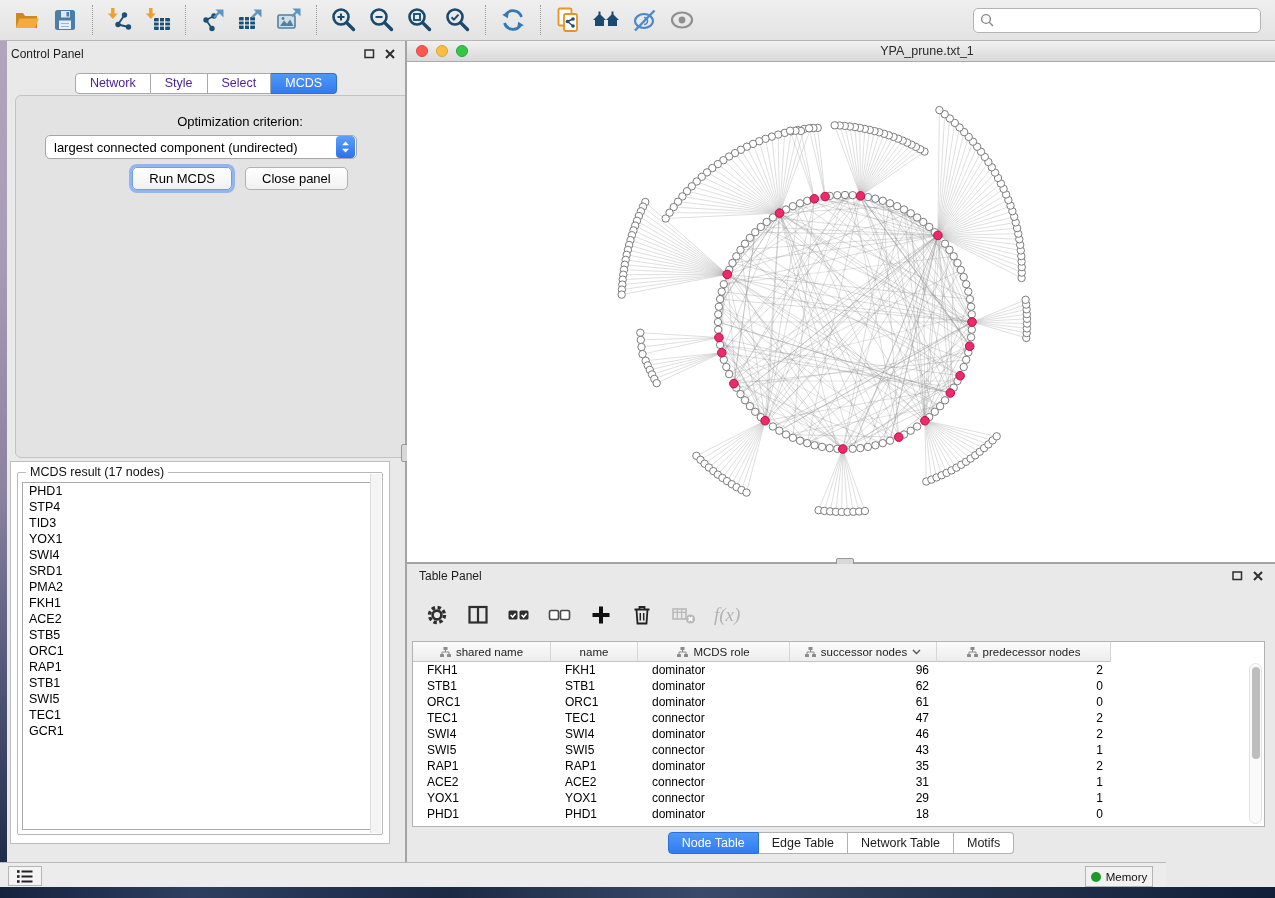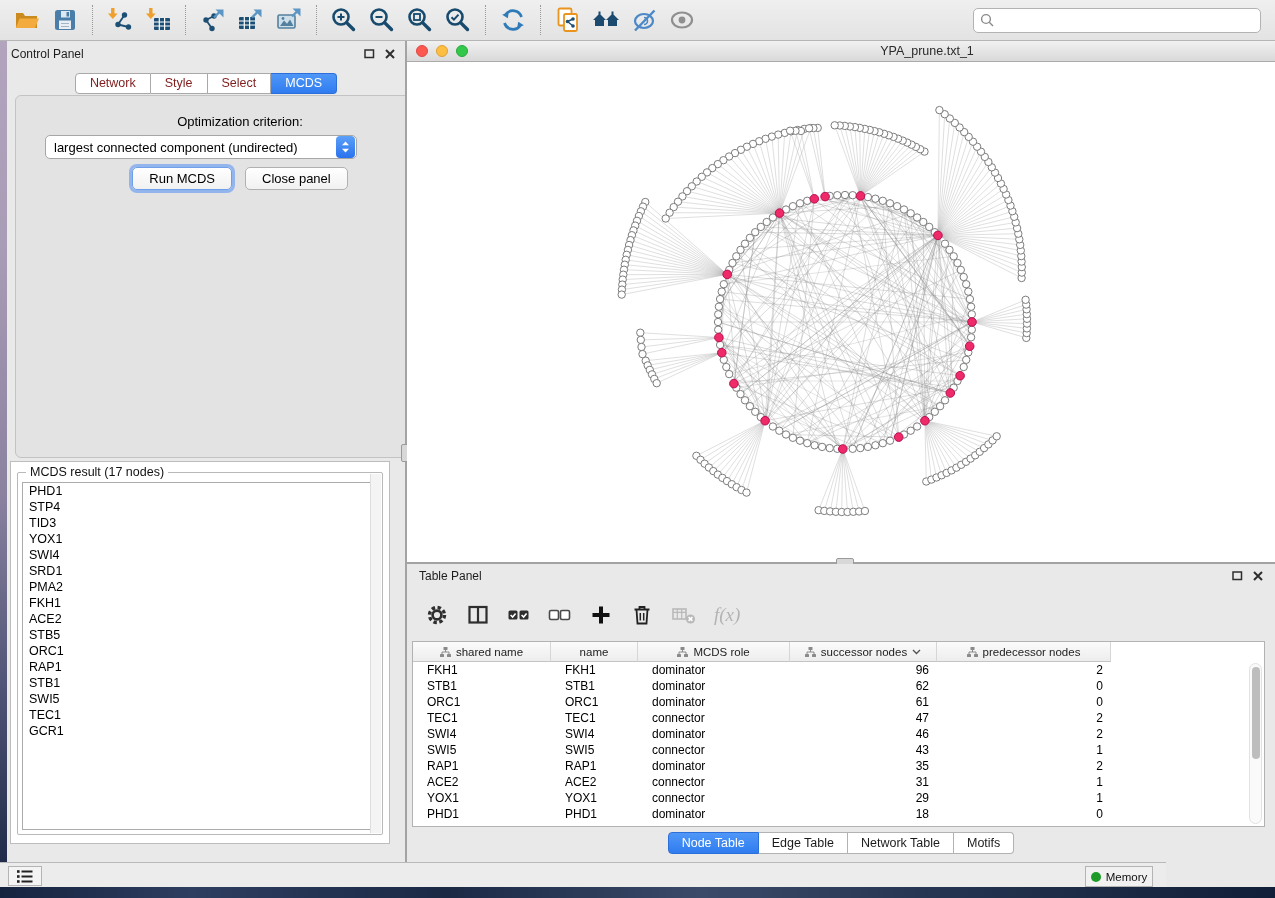--- a/index.html
+++ b/index.html
@@ -21,21 +21,21 @@
     background:linear-gradient(#b2a4bd 0%, #a99cb6 25%, #8b82a0 55%, #4c5174 80%, #202c49 100%); }
   .wall-bottom { left:0; top:887px; width:1275px; height:11px;
     background:linear-gradient(90deg,#16233f,#2e3e60 15%,#1b2945 35%,#3a4a68 55%,#24334f 75%,#121f38 100%); }
 
   
   .left-region { left:7px; top:41px; width:398px; height:821px; background:#e9e9e9; }
   .cp-header { position:absolute; left:0; top:0; width:100%; height:26px; display:flex; align-items:center;text-align:center; }
   .cp-title { font-size:12px; color:#1d1d1d; margin-left:4px; }
   .panel-btns { position:absolute; right:10px; top:8px; display:flex; gap:10px; align-items:center; }
   .ctabs { position:absolute; left:0; top:32px; width:100%; display:flex; justify-content:center; }
-  .ctab { height:21px; line-height:19px; padding:0 14px; font-size:12.5px; color:#7f1d1d; background:#fff;
+  .ctab { height:21px; line-height:19px; padding:0 14px; font-size:12.5px; color:#4c1d95; background:#fff;
           border:1px solid #a9a9a9; border-left:none; cursor:default; }
   .ctab:first-child { border-left:1px solid #a9a9a9; border-radius:4px 0 0 4px; }
   .ctab:last-child { border-radius:0 4px 4px 0; }
   .ctab.sel { background:linear-gradient(#4f97f7,#2f7cf0); color:#fff; border-color:#2d6fd8; }
   .cp-body { position:absolute; left:8px; top:54px; width:450px; height:363px; background:#e3e3e3;
              border:1px solid #c3c3c3; border-radius:6px; }
   .opt-label { position:absolute; top:18px; width:100%; text-align:center; font-size:13px; color:#000; }
   .cp-select { position:absolute; left:29px; top:39px; width:312px; height:24px; background:#fff;
                border:1px solid #a6a6a6; border-radius:5px; display:flex; align-items:center; }
   .cp-select .val { flex:1; font-size:13px; color:#000; padding-left:8px; white-space:nowrap; }

